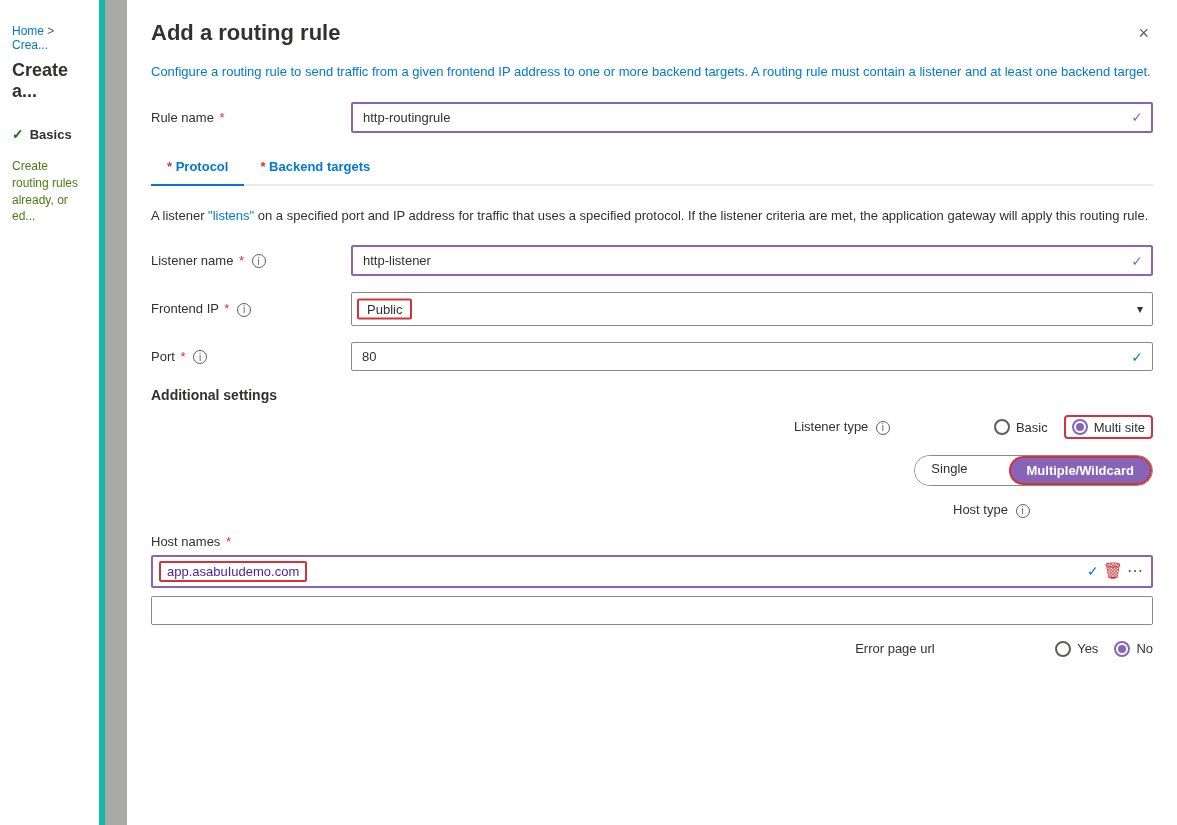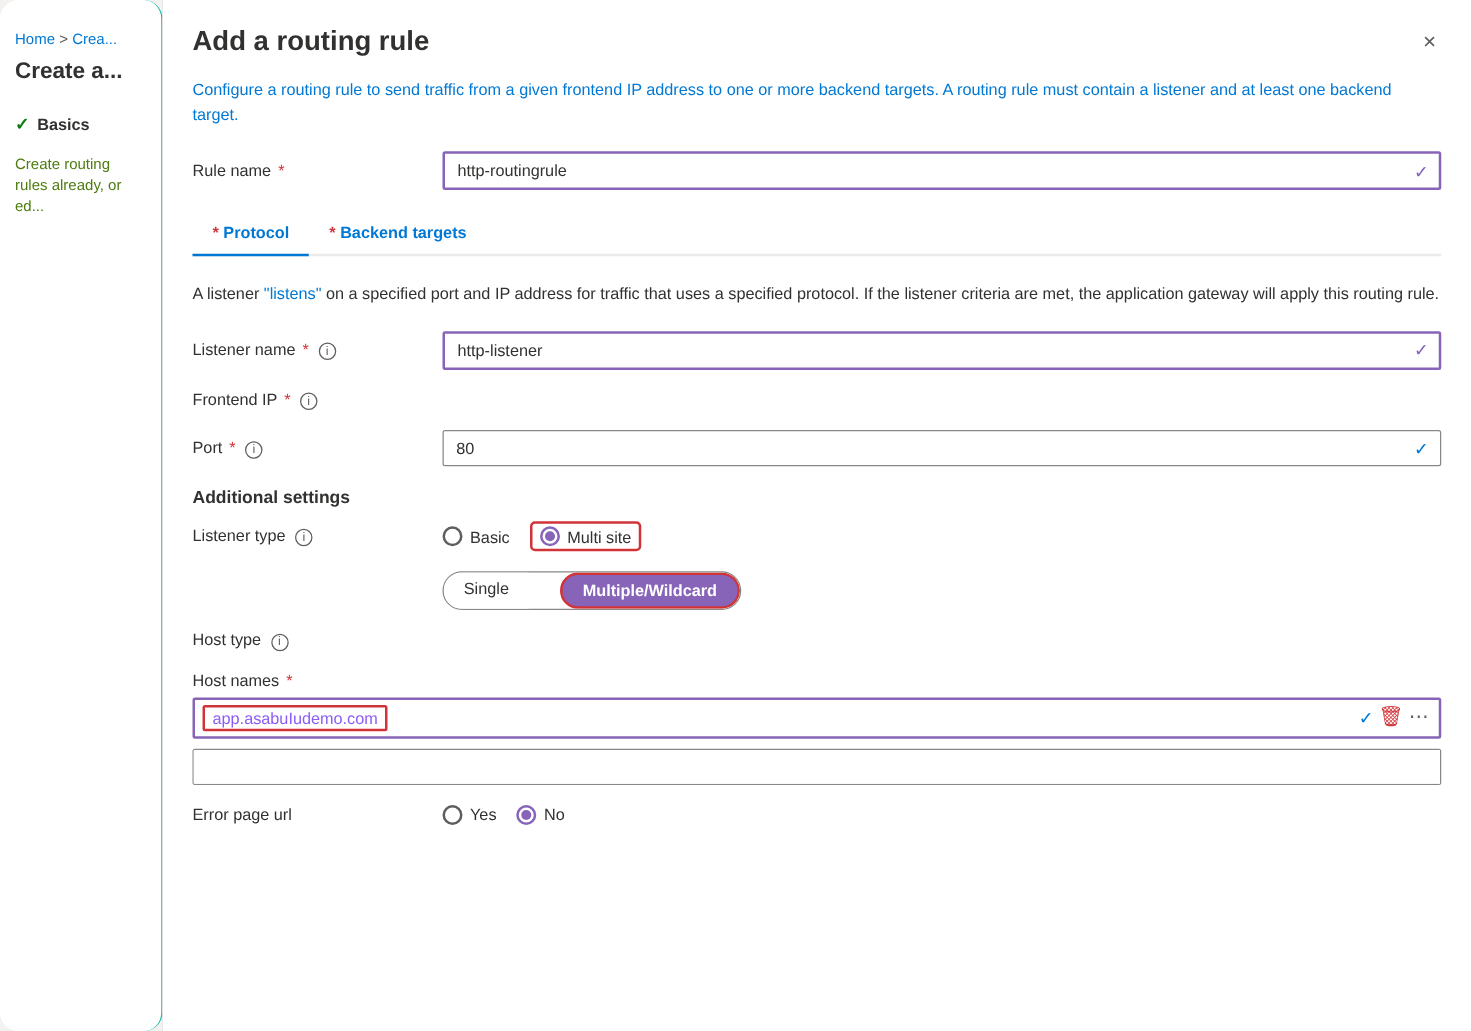--- a/index.html
+++ b/index.html
@@ -12,26 +12,25 @@
 
     .page-bg {
       display: flex;
       width: 1177px;
       min-height: 825px;
       background: #f3f2f1;
     }
 
     
     .sidebar {
-      width: 130px;
+      width: 105px;
       background: #fff;
       padding: 16px 0;
-      border-right: 1px solid #14b8a6;
+      border-right: 6px solid #14b8a6;
       flex-shrink: 0;
-      border-radius: 15px;
     }
 
     .breadcrumb {
       padding: 8px 12px 4px;
       font-size: 12px;
       color: #0078d4;
     }
     .breadcrumb a { color: #0078d4; text-decoration: none; }
     .breadcrumb span { color: #605e5c; }
 
@@ -120,20 +119,21 @@
       color: #0078d4;
       font-size: 13px;
       line-height: 1.5;
       margin-bottom: 20px;
     }
 
     .form-row {
       display: flex;
       align-items: center;
       margin-bottom: 16px;
+      justify-content: flex-end;
     }
 
     .form-label {
       width: 200px;
       font-size: 13px;
       color: #323130;
       flex-shrink: 0;
     }
 
     .required-star {
@@ -396,20 +396,27 @@
               <span class="check-mark">✓</span>
             </div>
           </div>
 
           <div class="form-row">
             <div class="form-label">
               <span>Frontend IP</span>
               <span class="required-star">*</span>
               <span class="info-icon">i</span>
             </div>
+            <div class="dropdown-public-highlight" style="flex:1;position:relative;display:flex;align-items:center;">
+              <select style="width:100%;border:1px solid #8a8886;border-radius:2px;padding:6px 30px 6px 60px;font-size:13px;color:transparent;outline:none;appearance:none;background:white;cursor:pointer;height:34px;">
+                <option>Public</option>
+              </select>
+              <div class="public-value-box">Public</div>
+              <span class="dropdown-arrow" style="position:absolute;right:10px;">▾</span>
+            </div>
           </div>
 
 
           <div class="form-row">
             <div class="form-label">
               <span>Port</span>
               <span class="required-star">*</span>
               <span class="info-icon">i</span>
             </div>
             <div class="port-input-wrap">
@@ -461,21 +468,21 @@
 
           <div style="margin-bottom:8px;margin-left:0;">
             <div style="margin-left:0;margin-bottom:6px;display:flex;align-items:center;">
               <span style="font-size:13px;color:#323130;margin-left:0;">
                 <span>Host names</span>
                 <span class="required-star">*</span>
               </span>
             </div>
 
             <div style="display:flex;align-items:center;border:2px solid #8764b8;border-radius:2px;margin-bottom:8px;">
-              <div style="border:2px solid #d13438;border-radius:2px;margin:4px 6px;padding:1px 6px;font-size:13px;color:#8b5cf6;background:white;">
+              <div style="border:2px solid #d13438;border-radius:2px;margin:4px 6px;padding:1px 6px;font-size:13px;color:#4c1d95;background:white;">
                 <span>app.asabuIudemo.com</span>
               </div>
               <div style="flex:1;"></div>
               <div style="display:flex;align-items:center;gap:4px;padding-right:8px;">
                 <span style="color:#0078d4;font-size:14px;">✓</span>
                 <button style="background:none;border:none;cursor:pointer;color:#d13438;font-size:16px;line-height:1;">🗑</button>
                 <button style="background:none;border:none;cursor:pointer;color:#605e5c;font-size:16px;line-height:1;">⋯</button>
               </div>
             </div>
 

